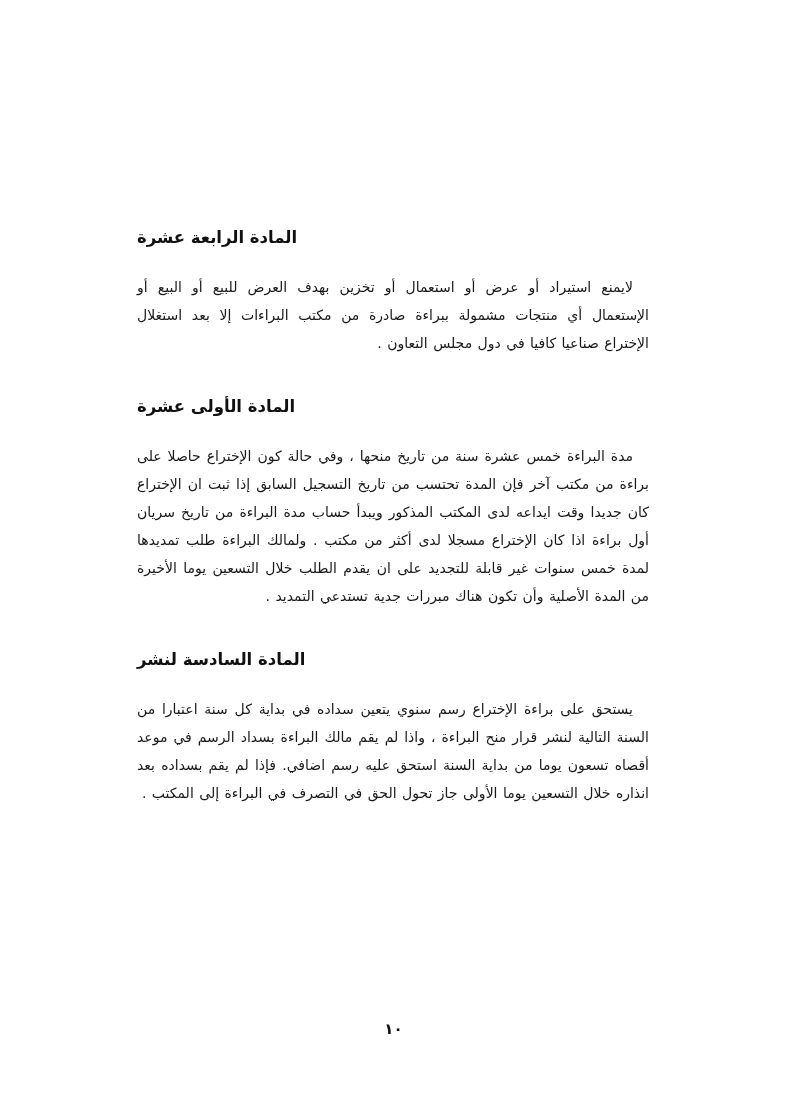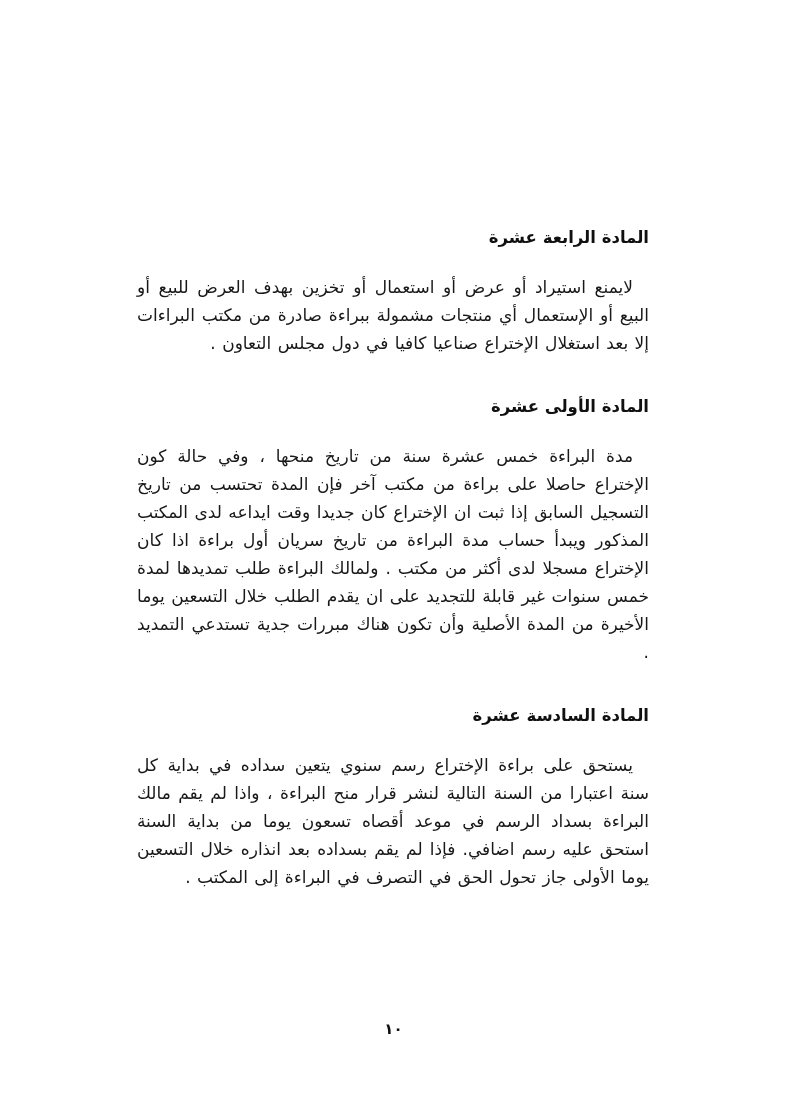--- a/index.html
+++ b/index.html
@@ -22,32 +22,32 @@
     right: 138px;
     width: 512px;
     direction: rtl;
   }
   .article {
     margin: 0 0 14px 0;
   }
   .article-title {
     margin: 0 0 26px 0;
     padding: 0;
-    text-align: right;
+    text-align: left;
     font-size: 16.5px;
     font-weight: bold;
     letter-spacing: 0.3px;
     color: #101010;
   }
   .article-body {
     margin: 0 0 40px 0;
     padding: 0;
     text-align: justify;
     text-indent: 16px;
-    font-size: 17px;
+    font-size: 14px;
     line-height: 28px;
     color: #181818;
     word-spacing: 1px;
   }
   .page-number {
     position: absolute;
     top: 1020px;
     left: 0;
     width: 100%;
     text-align: center;
@@ -67,20 +67,20 @@
       <h2 class="article-title">المادة الرابعة عشرة</h2>
       <p class="article-body">لايمنع استيراد أو عرض أو استعمال أو تخزين بهدف العرض للبيع أو البيع أو الإستعمال أي منتجات مشمولة ببراءة صادرة من مكتب البراءات إلا بعد استغلال الإختراع صناعيا كافيا في دول مجلس التعاون .</p>
     </section>
 
     <section class="article">
       <h2 class="article-title">المادة الأولى عشرة</h2>
       <p class="article-body">مدة البراءة خمس عشرة سنة من تاريخ منحها ، وفي حالة كون الإختراع حاصلا على براءة من مكتب آخر فإن المدة تحتسب من تاريخ التسجيل السابق إذا ثبت ان الإختراع كان جديدا وقت ايداعه لدى المكتب المذكور ويبدأ حساب مدة البراءة من تاريخ سريان أول براءة اذا كان الإختراع مسجلا لدى أكثر من مكتب . ولمالك البراءة طلب تمديدها لمدة خمس سنوات غير قابلة للتجديد على ان يقدم الطلب خلال التسعين يوما الأخيرة من المدة الأصلية وأن تكون هناك مبررات جدية تستدعي التمديد .</p>
     </section>
 
     <section class="article">
-      <h2 class="article-title">المادة السادسة عشرة</h2>
+      <h2 class="article-title">المادة السادسة لنشر</h2>
       <p class="article-body">يستحق على براءة الإختراع رسم سنوي يتعين سداده في بداية كل سنة اعتبارا من السنة التالية لنشر قرار منح البراءة ، واذا لم يقم مالك البراءة بسداد الرسم في موعد أقصاه تسعون يوما من بداية السنة استحق عليه رسم اضافي. فإذا لم يقم بسداده بعد انذاره خلال التسعين يوما الأولى جاز تحول الحق في التصرف في البراءة إلى المكتب .</p>
     </section>
 
   </div>
 
   <div class="page-number">١٠</div>
 </div>
 
 </body></html>

